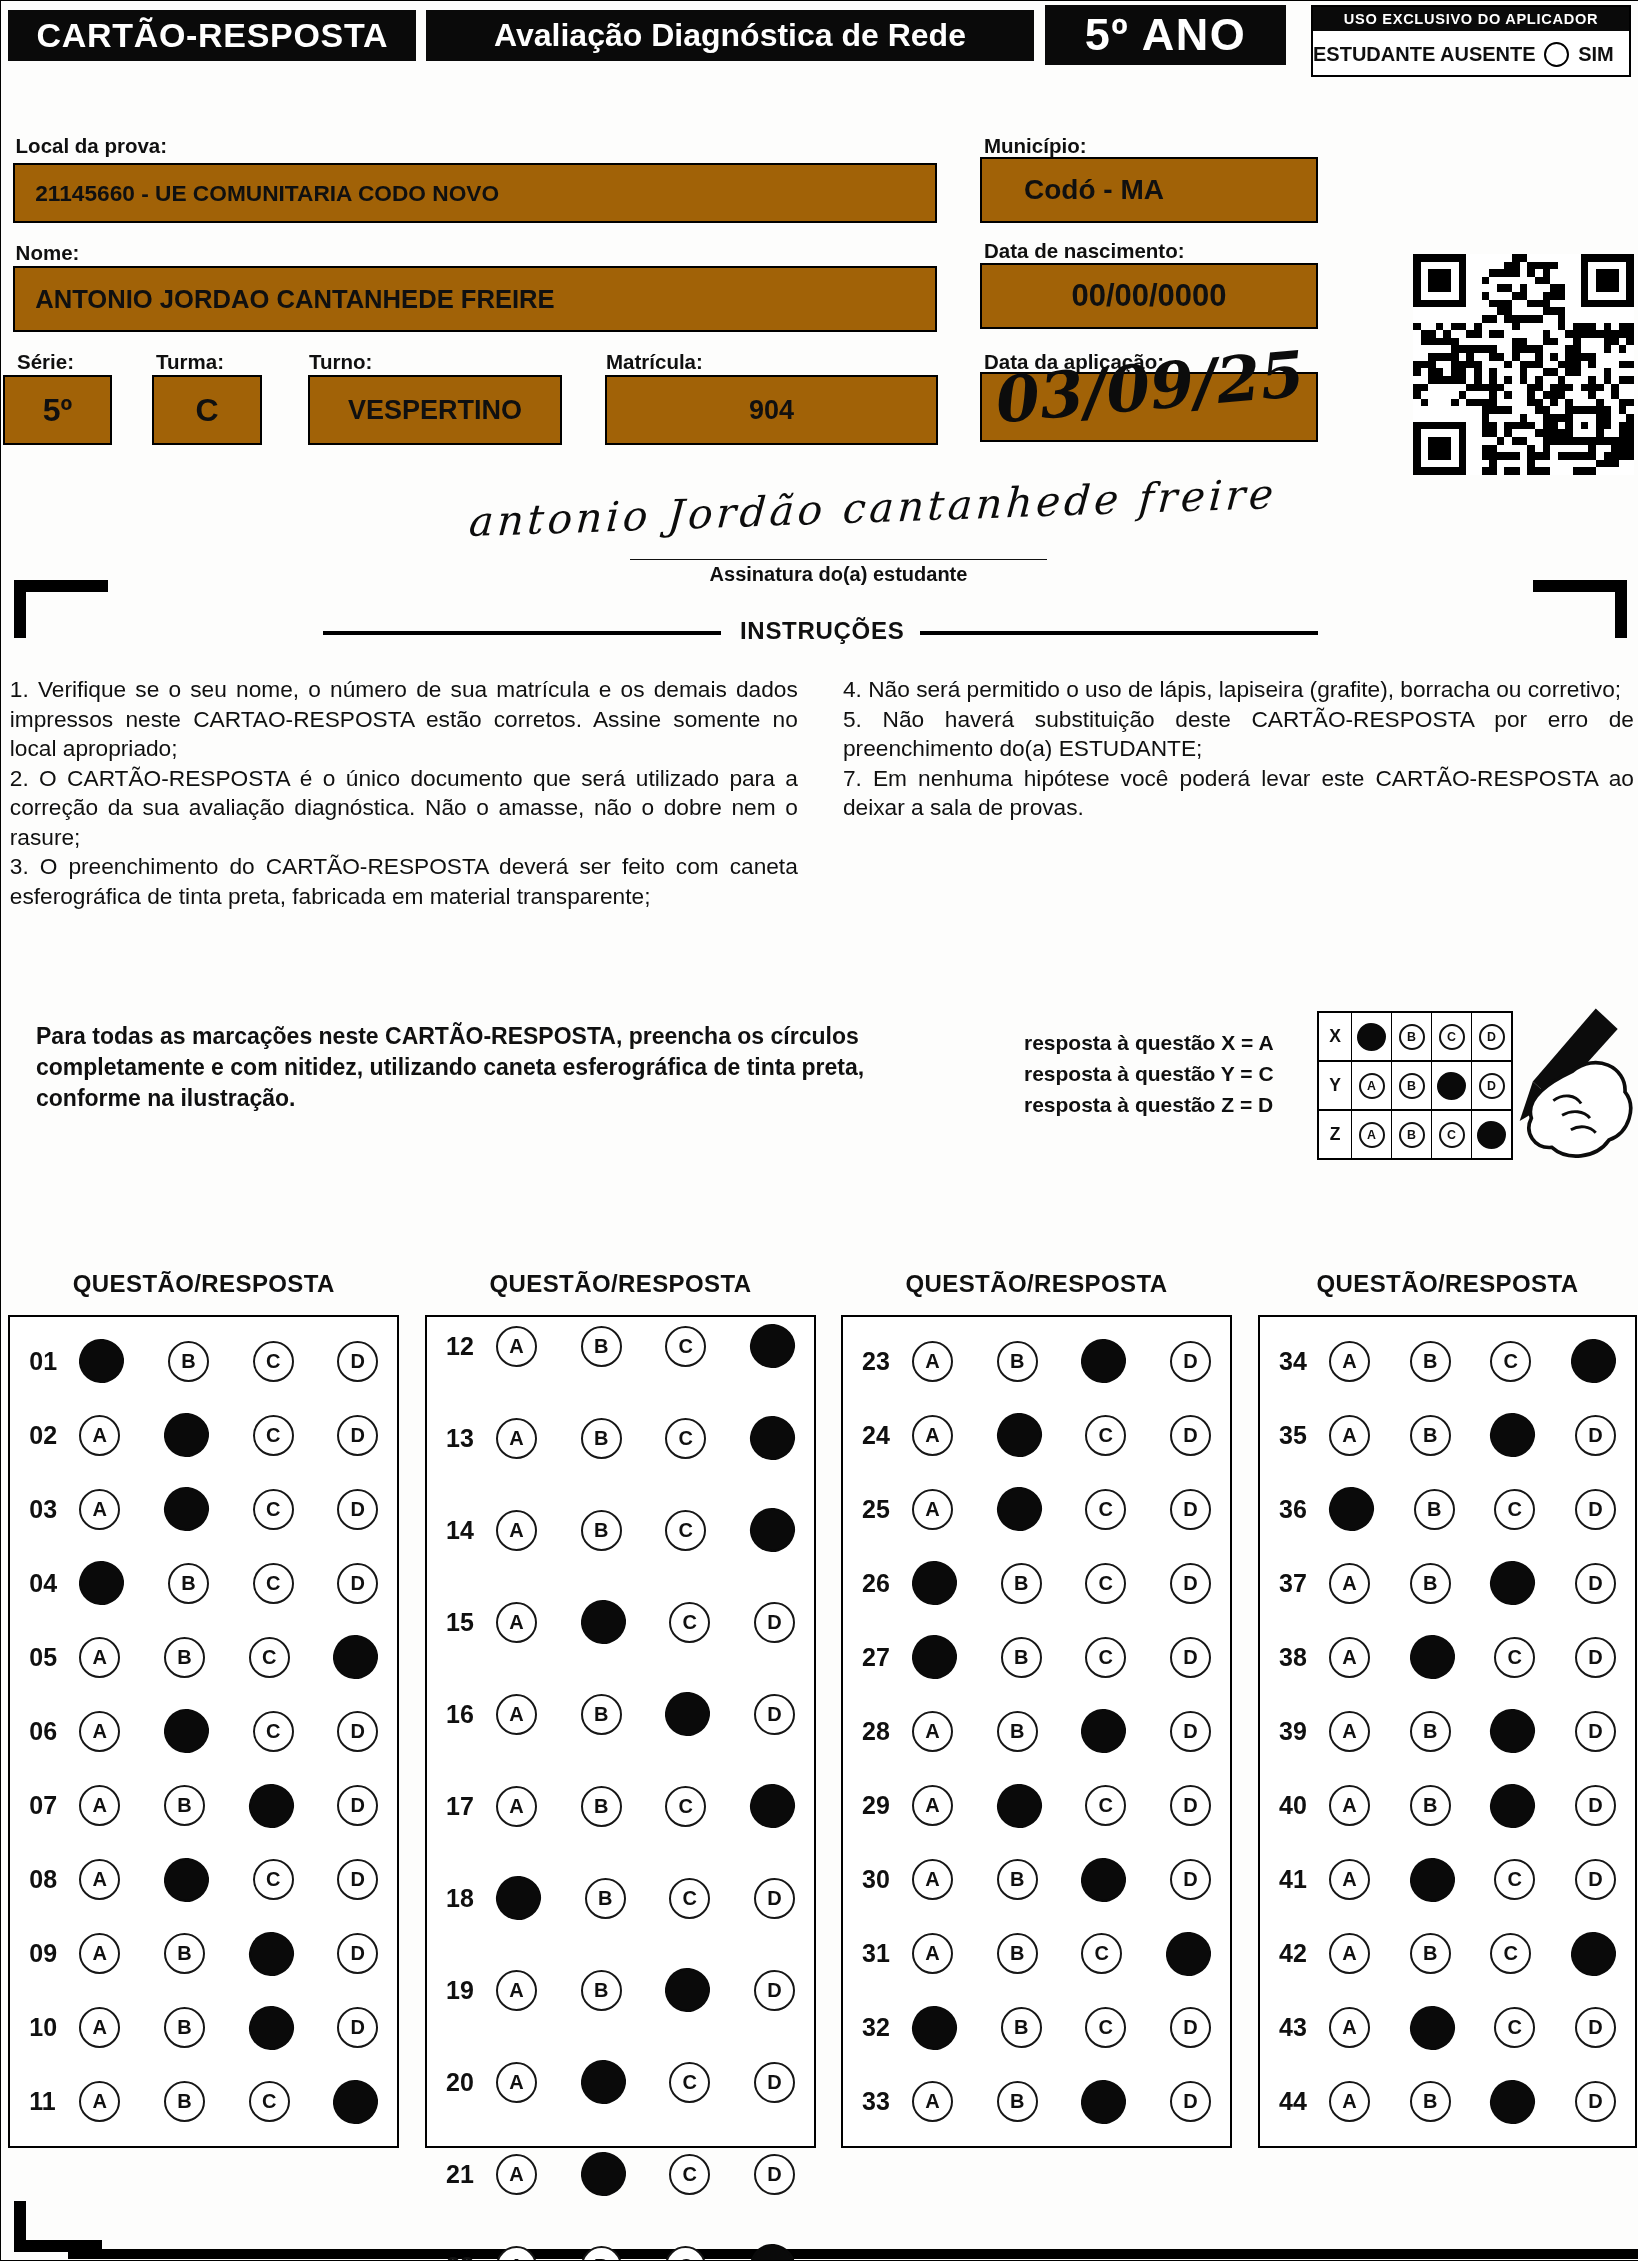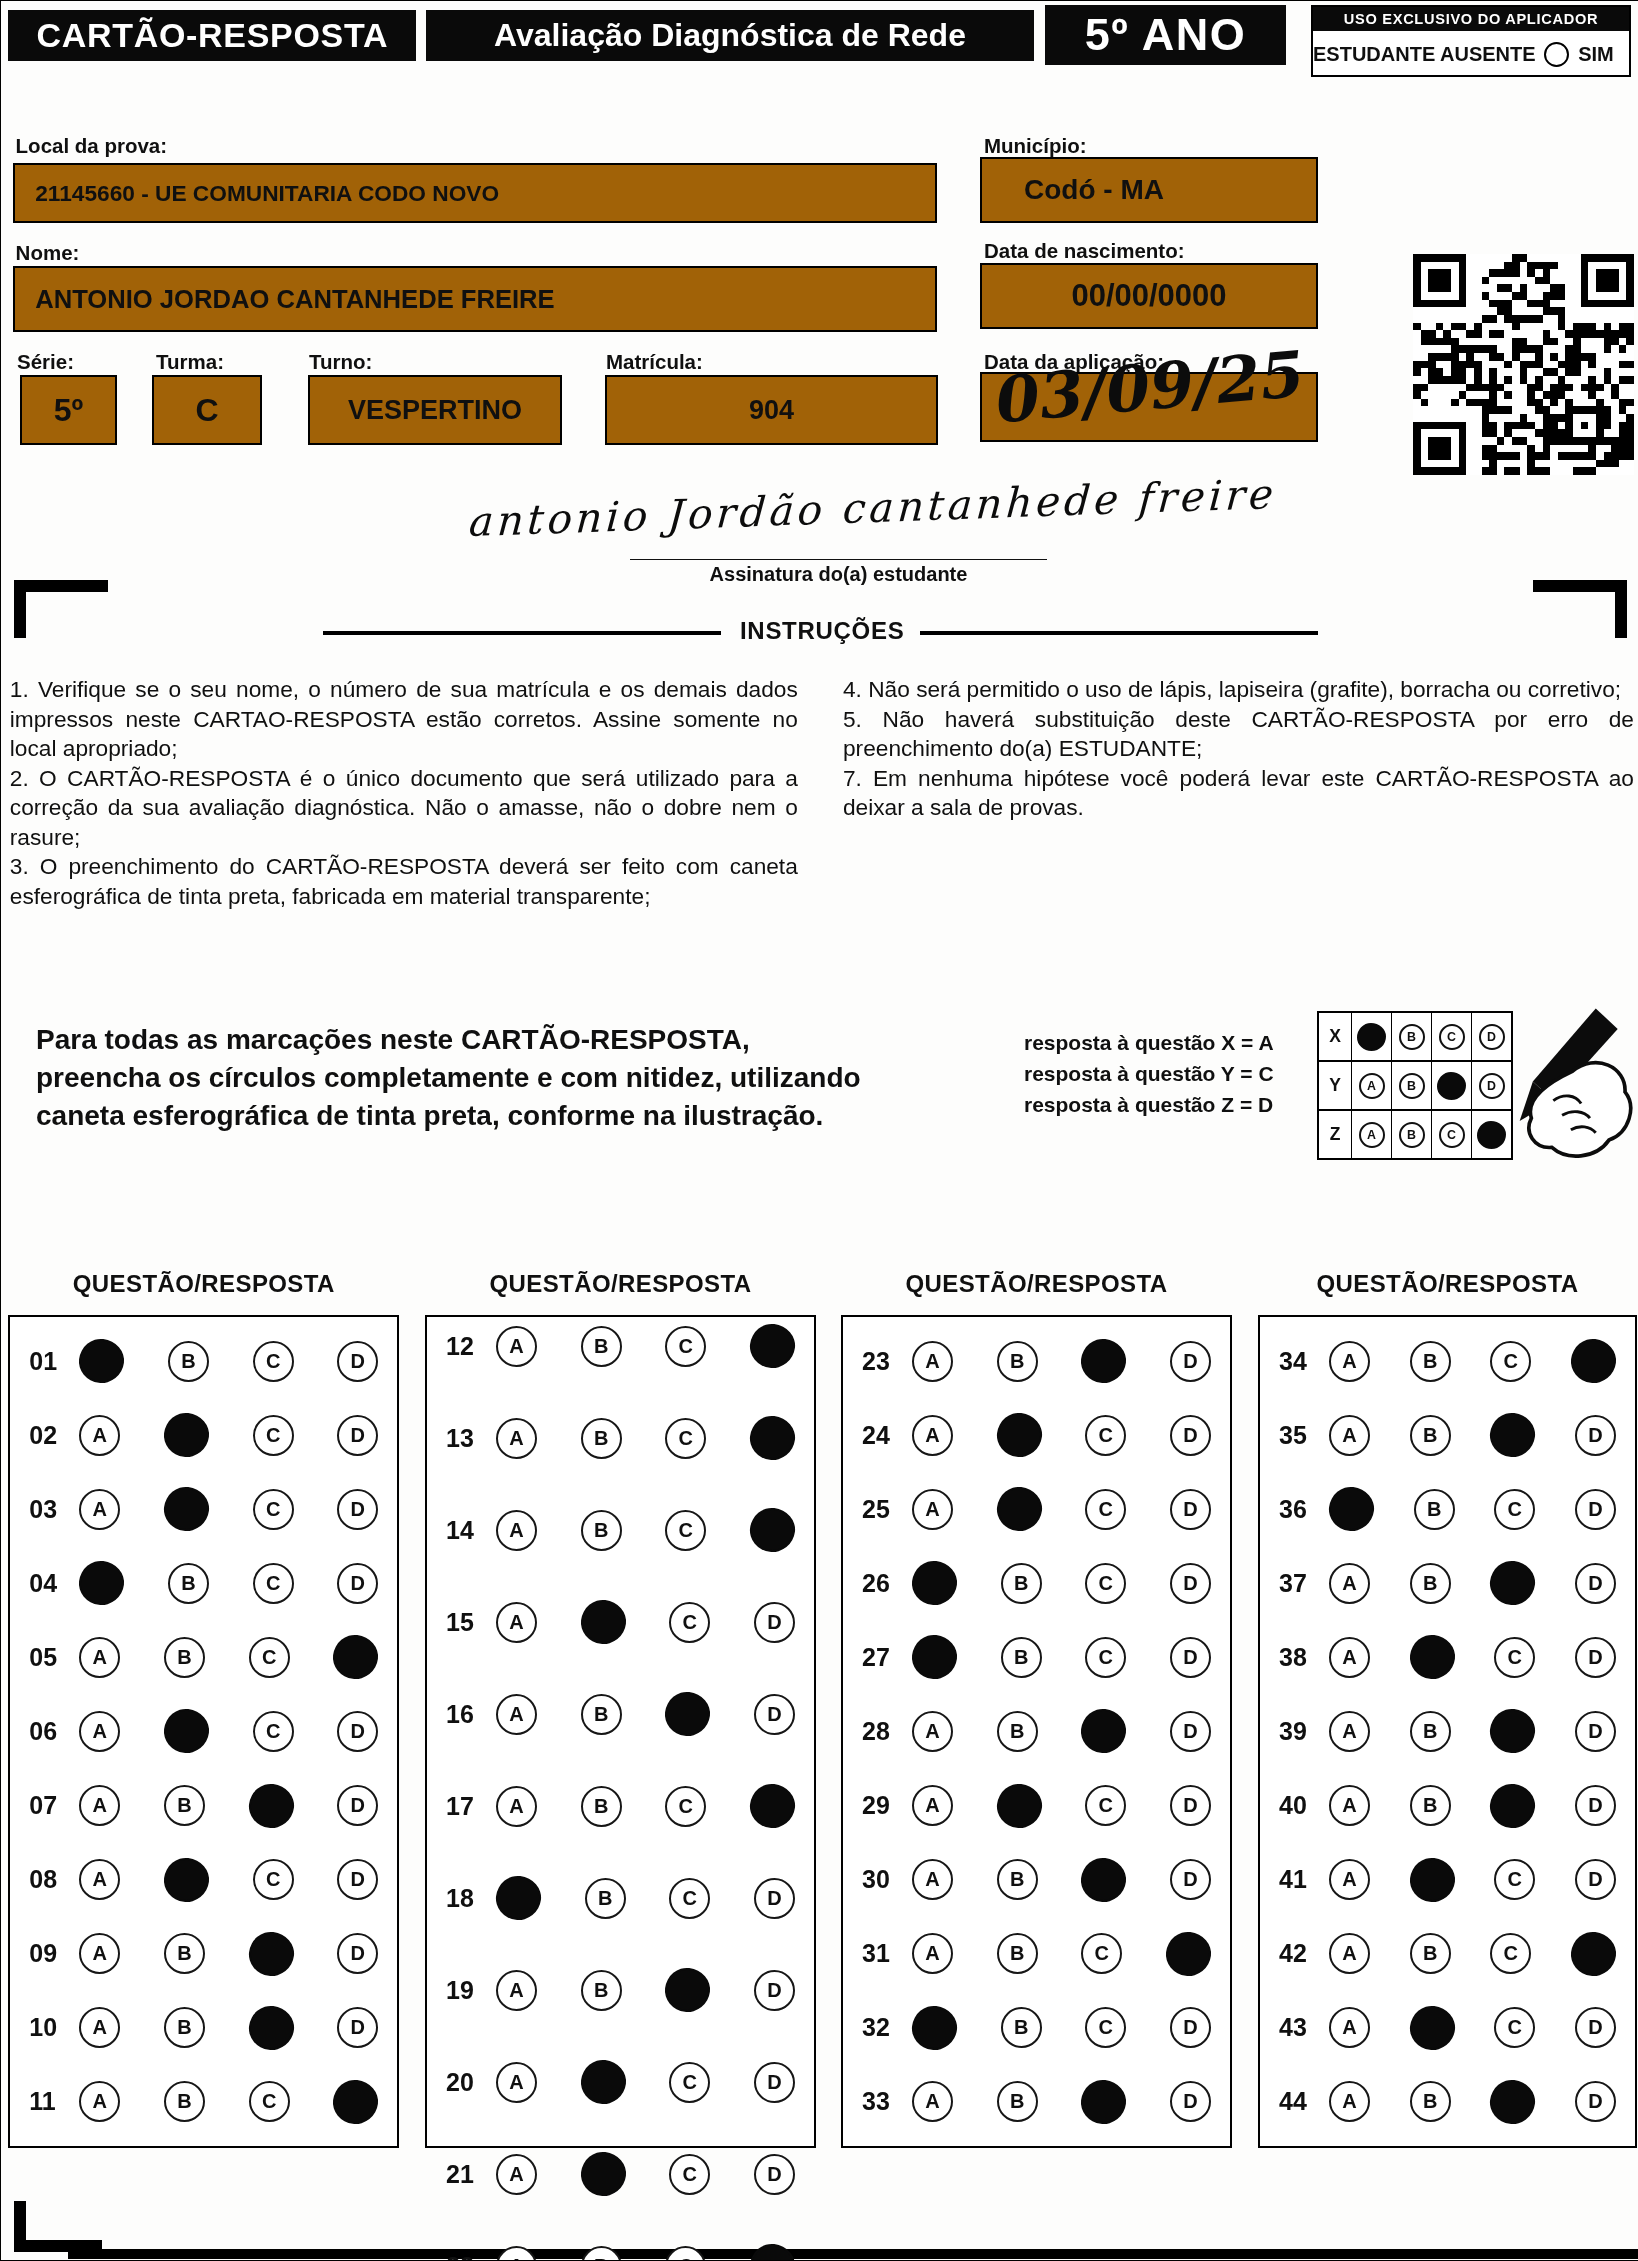--- a/index.html
+++ b/index.html
@@ -22,21 +22,21 @@
   .absent-circle { width:25px; height:25px; border:2.2px solid #000; border-radius:50%; display:inline-block; }
 
   
   .label { font-size:20.5px; font-weight:bold; white-space:nowrap; }
   .field-box { border:2.2px solid #000; background:#a16207; display:flex; align-items:center; font-weight:bold; }
   .local-value { font-size:28px; font-weight:bold; letter-spacing:0.7px; }
   .school-box   { left:11.7px;  top:162px; width:924px; height:60px; font-size:22.7px; padding-left:20.5px; }
   .municipio-box{ left:979px; top:156px; width:338px; height:66px; font-size:28px; padding-left:42px; }
   .nome-box     { left:11.7px;  top:265px; width:924px; height:66px; font-size:25.6px; padding-left:20.5px; }
   .nasc-box     { left:979px; top:262px; width:338px; height:66px; font-size:31px; justify-content:center; }
-  .serie-box    { left:19px;  top:374px; width:97px; height:70px; font-size:32px; justify-content:center; }
+  .serie-box    { left:2px;  top:374px; width:109px; height:70px; font-size:32px; justify-content:center; }
   .turma-box    { left:151px; top:374px; width:110px; height:70px; font-size:32px; justify-content:center; }
   .turno-box    { left:307px; top:374px; width:254px; height:70px; font-size:27px; justify-content:center; }
   .matric-box   { left:604px; top:374px; width:333px; height:70px; font-size:27px; justify-content:center; }
   .aplic-box    { left:979px; top:371px; width:338px; height:70px; }
 
   .hand { font-family:"DejaVu Serif","Liberation Serif",serif; font-style:italic; color:#0c0c0c; }
   .aplic-hand { left:981px; top:349px; width:336px; font-size:63px; transform:rotate(-5deg); text-align:center; font-weight:bold; }
   .signature  { left:468px; top:481px; width:921px; font-size:41px; letter-spacing:3.7px; transform:rotate(-2deg) skewX(-6deg); white-space:nowrap; }
   .sig-label  { left:629px; top:558px; width:417px; text-align:center; font-size:20px; font-weight:bold; border-top:1.5px solid #111; padding-top:2.9px; }
 
@@ -48,21 +48,21 @@
 
   
   .inst-title { left:739px; top:616px; width:161px; text-align:center; font-size:24px; font-weight:bold; letter-spacing:0.7px; }
   .inst-line-l { left:322px;  top:630px; width:398px; height:3.7px; background:#000; }
   .inst-line-r { left:919px; top:630px; width:398px; height:3.7px; background:#000; }
   .inst-col { font-size:22.7px; line-height:1.30; text-align:justify; }
   .inst-col p { margin:0; }
   .inst-left  { left:8.8px;   top:674px; width:788px; }
   .inst-right { left:842px; top:674px; width:791px; }
 
-  .marking-note { left:35px; top:1020px; width:837px; font-size:28px; line-height:1.35; font-weight:bold; }
+  .marking-note { left:35px; top:1020px; width:837px; font-size:23px; line-height:1.35; font-weight:bold; }
 
   .ex-lines { left:1023px; top:1026px; width:292px; font-size:21px; font-weight:bold; line-height:1.48; }
   .ex-grid { left:1316px; top:1010px; width:196px; height:149px; border:2.2px solid #000; display:flex; flex-direction:column; background:#fff; }
   .ex-row { flex:1; display:grid; grid-template-columns:32px 1fr 1fr 1fr 1fr; border-bottom:2.2px solid #000; }
   .ex-row:last-child { border-bottom:none; }
   .ex-label { display:flex; align-items:center; justify-content:center; font-size:17.5px; font-weight:bold; }
   .ex-cell { border-left:1.5px solid #000; display:flex; align-items:center; justify-content:center; }
   .ex-bubble { width:26px; height:26px; border:2.2px solid #111; border-radius:50%; display:flex; align-items:center; justify-content:center; font-size:12.4px; font-weight:bold; background:#fff; }
   .ex-bubble.filled { background:#0a0a0a; border-color:#0a0a0a; width:29px; height:28px; border-radius:48% 52% 50% 50% / 52% 48% 52% 48%; }
   .hand-illus { left:1485px; top:1003px; width:150px; height:161px; }

